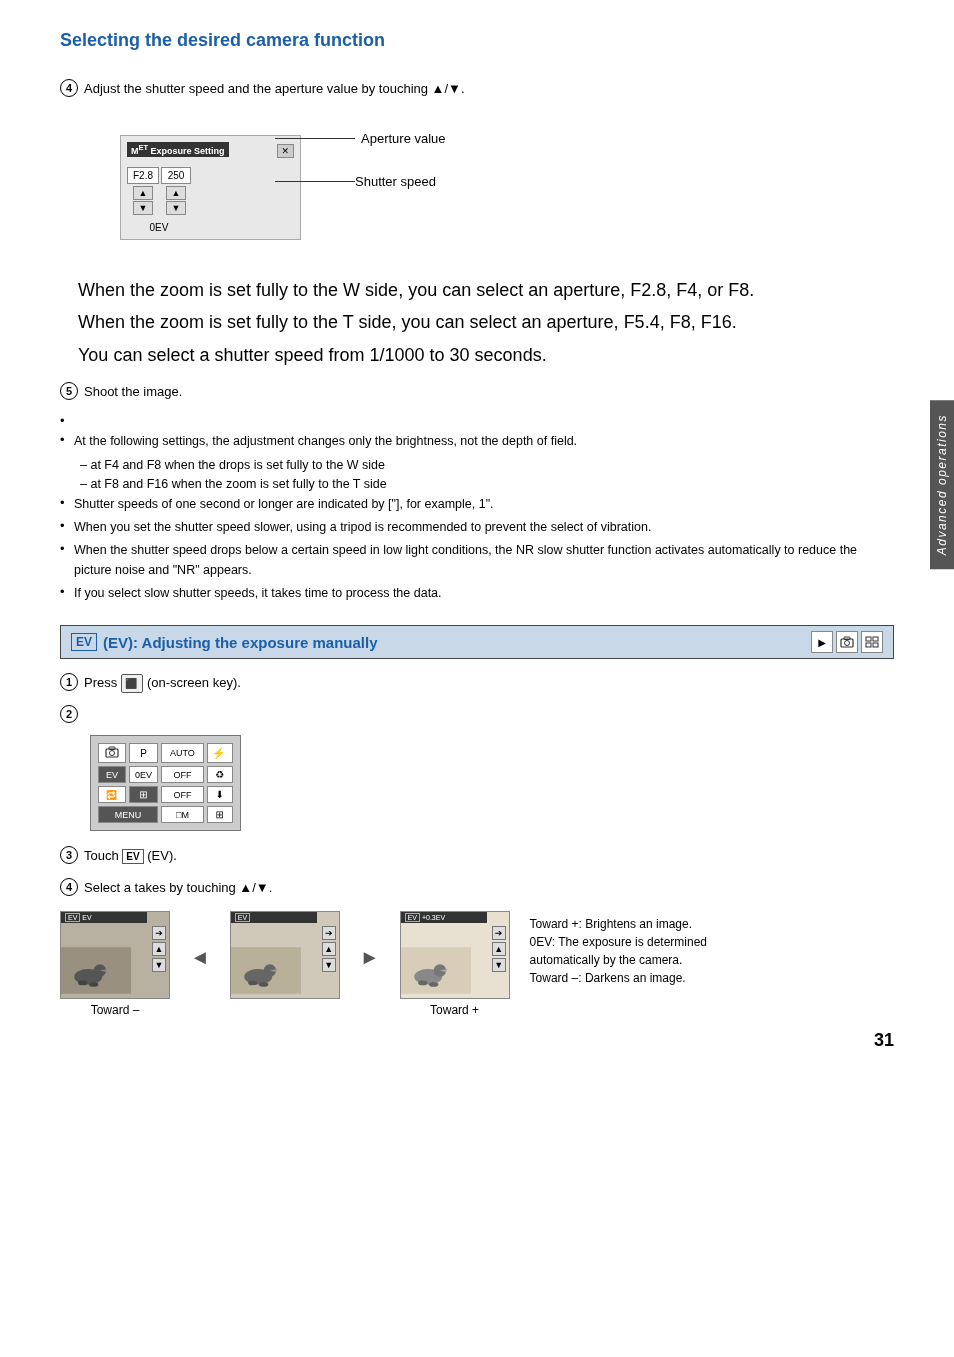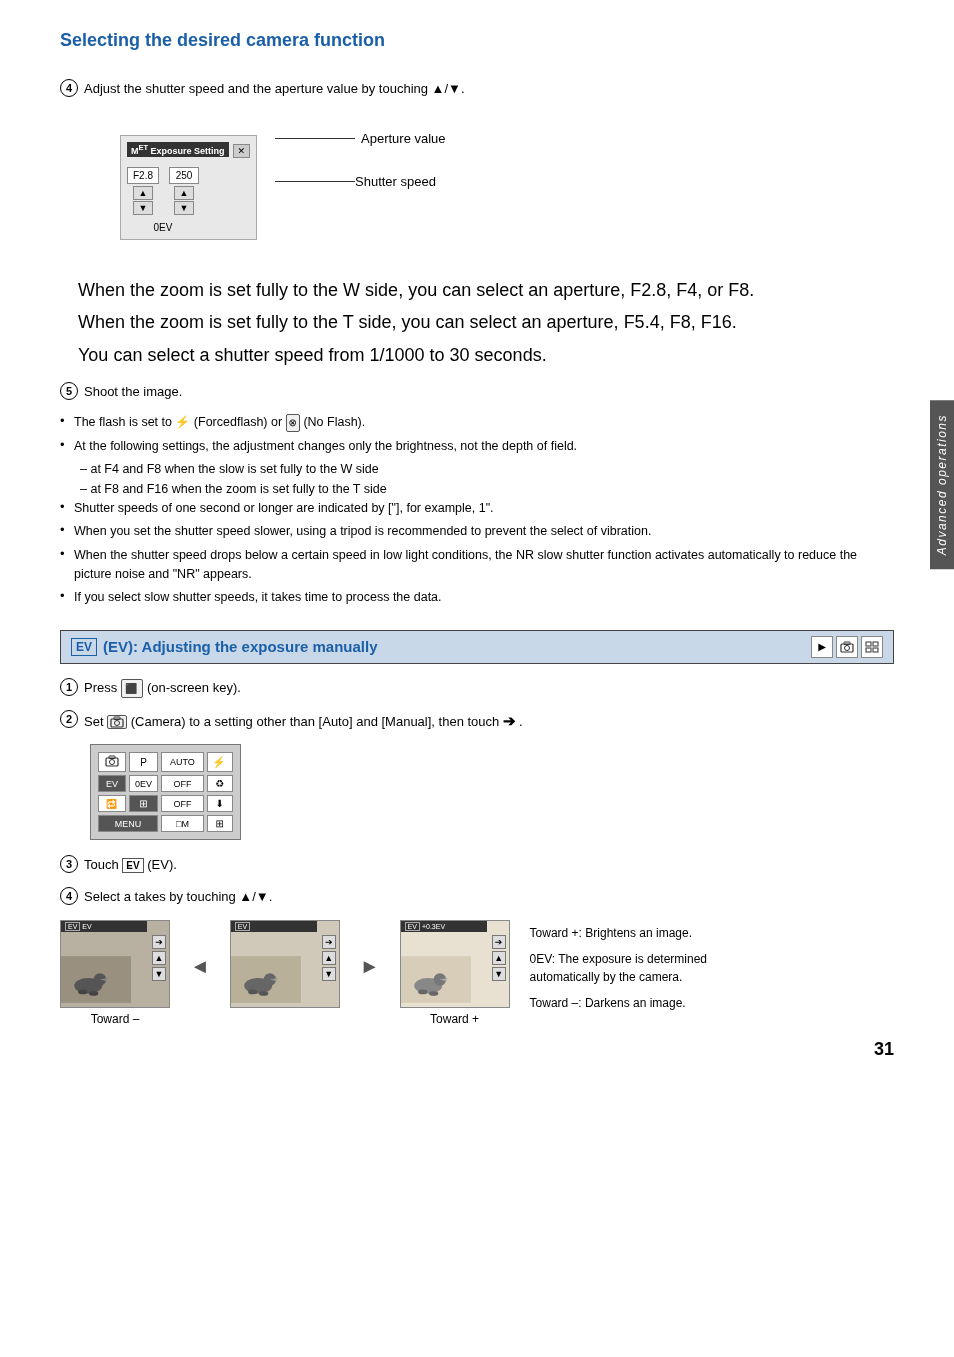--- a/index.html
+++ b/index.html
@@ -227,27 +227,27 @@
 
   
   <div class="step">
     <span class="circle-num">4</span>
     <span class="step-text">Adjust the shutter speed and the aperture value by touching ▲/▼.</span>
   </div>
 
   
   <div style="position:relative; margin: 10px 0 10px 30px; display:inline-block;">
     <div class="camera-ui">
-      <div style="display:flex; align-items:center; justify-content:space-between;">
+      <div style="display:flex; align-items:center; justify-content:space-between;gap:44px;">
         <span class="camera-ui-title">M<sup>ET</sup> Exposure Setting</span>
         <span style="border:1px solid #888; background:#ccc; padding:1px 4px; font-size:9px; margin-left:4px;">✕</span>
       </div>
       <div style="display:flex; gap:8px; margin-top:6px; align-items:flex-end;">
         <div style="display:flex; flex-direction:column; align-items:center; gap:3px;">
-          <div style="display:flex; gap:10px;">
+          <div style="display:flex; gap:2px;">
             <div style="display:flex; flex-direction:column; align-items:center; gap:2px;">
               <div class="cam-box">F2.8</div>
               <div style="display:flex; flex-direction:column; gap:1px;">
                 <span style="border:1px solid #888; background:#ddd; width:20px; height:14px; display:flex; align-items:center; justify-content:center; font-size:9px; cursor:pointer;">▲</span>
                 <span style="border:1px solid #888; background:#ddd; width:20px; height:14px; display:flex; align-items:center; justify-content:center; font-size:9px; cursor:pointer;">▼</span>
               </div>
             </div>
             <div style="display:flex; flex-direction:column; align-items:center; gap:2px;">
               <div class="cam-box">250</div>
               <div style="display:flex; flex-direction:column; gap:1px;">
@@ -283,27 +283,26 @@
   
   <div class="step" style="margin-top:8px;">
     <span class="circle-num">5</span>
     <span class="step-text">Shoot the image.</span>
   </div>
 
   
   <div style="margin: 10px 0;">
     <div class="bullet-item">
       <span class="bullet-dot">•</span>
-      <span class="bullet-text">The flash is set to <span class="flash-icon">⚡</span> (Forcedflash) or <span class="inline-icon">⊗</span> (No Flash).</span>
     </div>
     <div class="bullet-item">
       <span class="bullet-dot">•</span>
       <span class="bullet-text">At the following settings, the adjustment changes only the brightness, not the depth of field.</span>
     </div>
-    <div class="sub-bullet">– at F4 and F8 when the slow is set fully to the W side</div>
+    <div class="sub-bullet">– at F4 and F8 when the drops is set fully to the W side</div>
     <div class="sub-bullet">– at F8 and F16 when the zoom is set fully to the T side</div>
     <div class="bullet-item">
       <span class="bullet-dot">•</span>
       <span class="bullet-text">Shutter speeds of one second or longer are indicated by ["], for example, 1".</span>
     </div>
     <div class="bullet-item">
       <span class="bullet-dot">•</span>
       <span class="bullet-text">When you set the shutter speed slower, using a tripod is recommended to prevent the select of vibration.</span>
     </div>
     <div class="bullet-item">
@@ -344,31 +343,20 @@
 
   
   <div class="step">
     <span class="circle-num">1</span>
     <span class="step-text">Press <span class="inline-icon" style="padding:1px 4px;">⬛</span> (on-screen key).</span>
   </div>
 
   
   <div class="step" style="margin-top:6px;">
     <span class="circle-num">2</span>
-    <span class="step-text">Set 
-      <span class="inline-icon">
-        <svg width="14" height="12" viewBox="0 0 14 12">
-          <rect x="1" y="3" width="12" height="8" rx="1" fill="none" stroke="#333" stroke-width="1.2"></rect>
-          <circle cx="7" cy="7" r="2.5" fill="none" stroke="#333" stroke-width="1"></circle>
-          <rect x="4" y="1" width="6" height="2.5" rx="0.5" fill="none" stroke="#333" stroke-width="1"></rect>
-        </svg>
-      </span> 
-      (Camera) to a setting other than [Auto] and [Manual], then touch 
-      <span style="font-size:15px; font-weight:bold;">➔</span> .
-    </span>
   </div>
 
   
   <div style="margin: 12px 0 12px 30px;">
     <div style="border:1.5px solid #777; display:inline-block; background:#ccc; padding:4px;">
       <table style="border-collapse:separate; border-spacing:3px;">
         <tbody>
             <tr>
           <td style="border:1px solid #888; background:#fff; padding:2px 5px; font-size:9px; text-align:center; min-width:28px;">
             <svg width="14" height="12" viewBox="0 0 14 12">
@@ -489,21 +477,21 @@
           <ellipse cx="35" cy="38" rx="18" ry="10" fill="#888"></ellipse>
           <circle cx="50" cy="30" r="8" fill="#777"></circle>
           <polygon points="50,30 60,28 58,32" fill="#aaa"></polygon>
           <ellipse cx="28" cy="46" rx="6" ry="3" fill="#666"></ellipse>
           <ellipse cx="42" cy="48" rx="6" ry="3" fill="#666"></ellipse>
         </svg>
       </div>
       <div class="toward-label">Toward +</div>
     </div>
 
-    <div style="display:flex; flex-direction:column; gap:8px; margin-top:4px; max-width:220px;">
+    <div style="display:flex; flex-direction:column; margin-top:4px; max-width:220px;">
       <p class="ev-label-text">Toward +: Brightens an image.</p>
       <p class="ev-label-text">0EV: The exposure is determined automatically by the camera.</p>
       <p class="ev-label-text">Toward –: Darkens an image.</p>
     </div>
   </div>
 
   
   <div class="page-num">31</div>
 
 </div>

